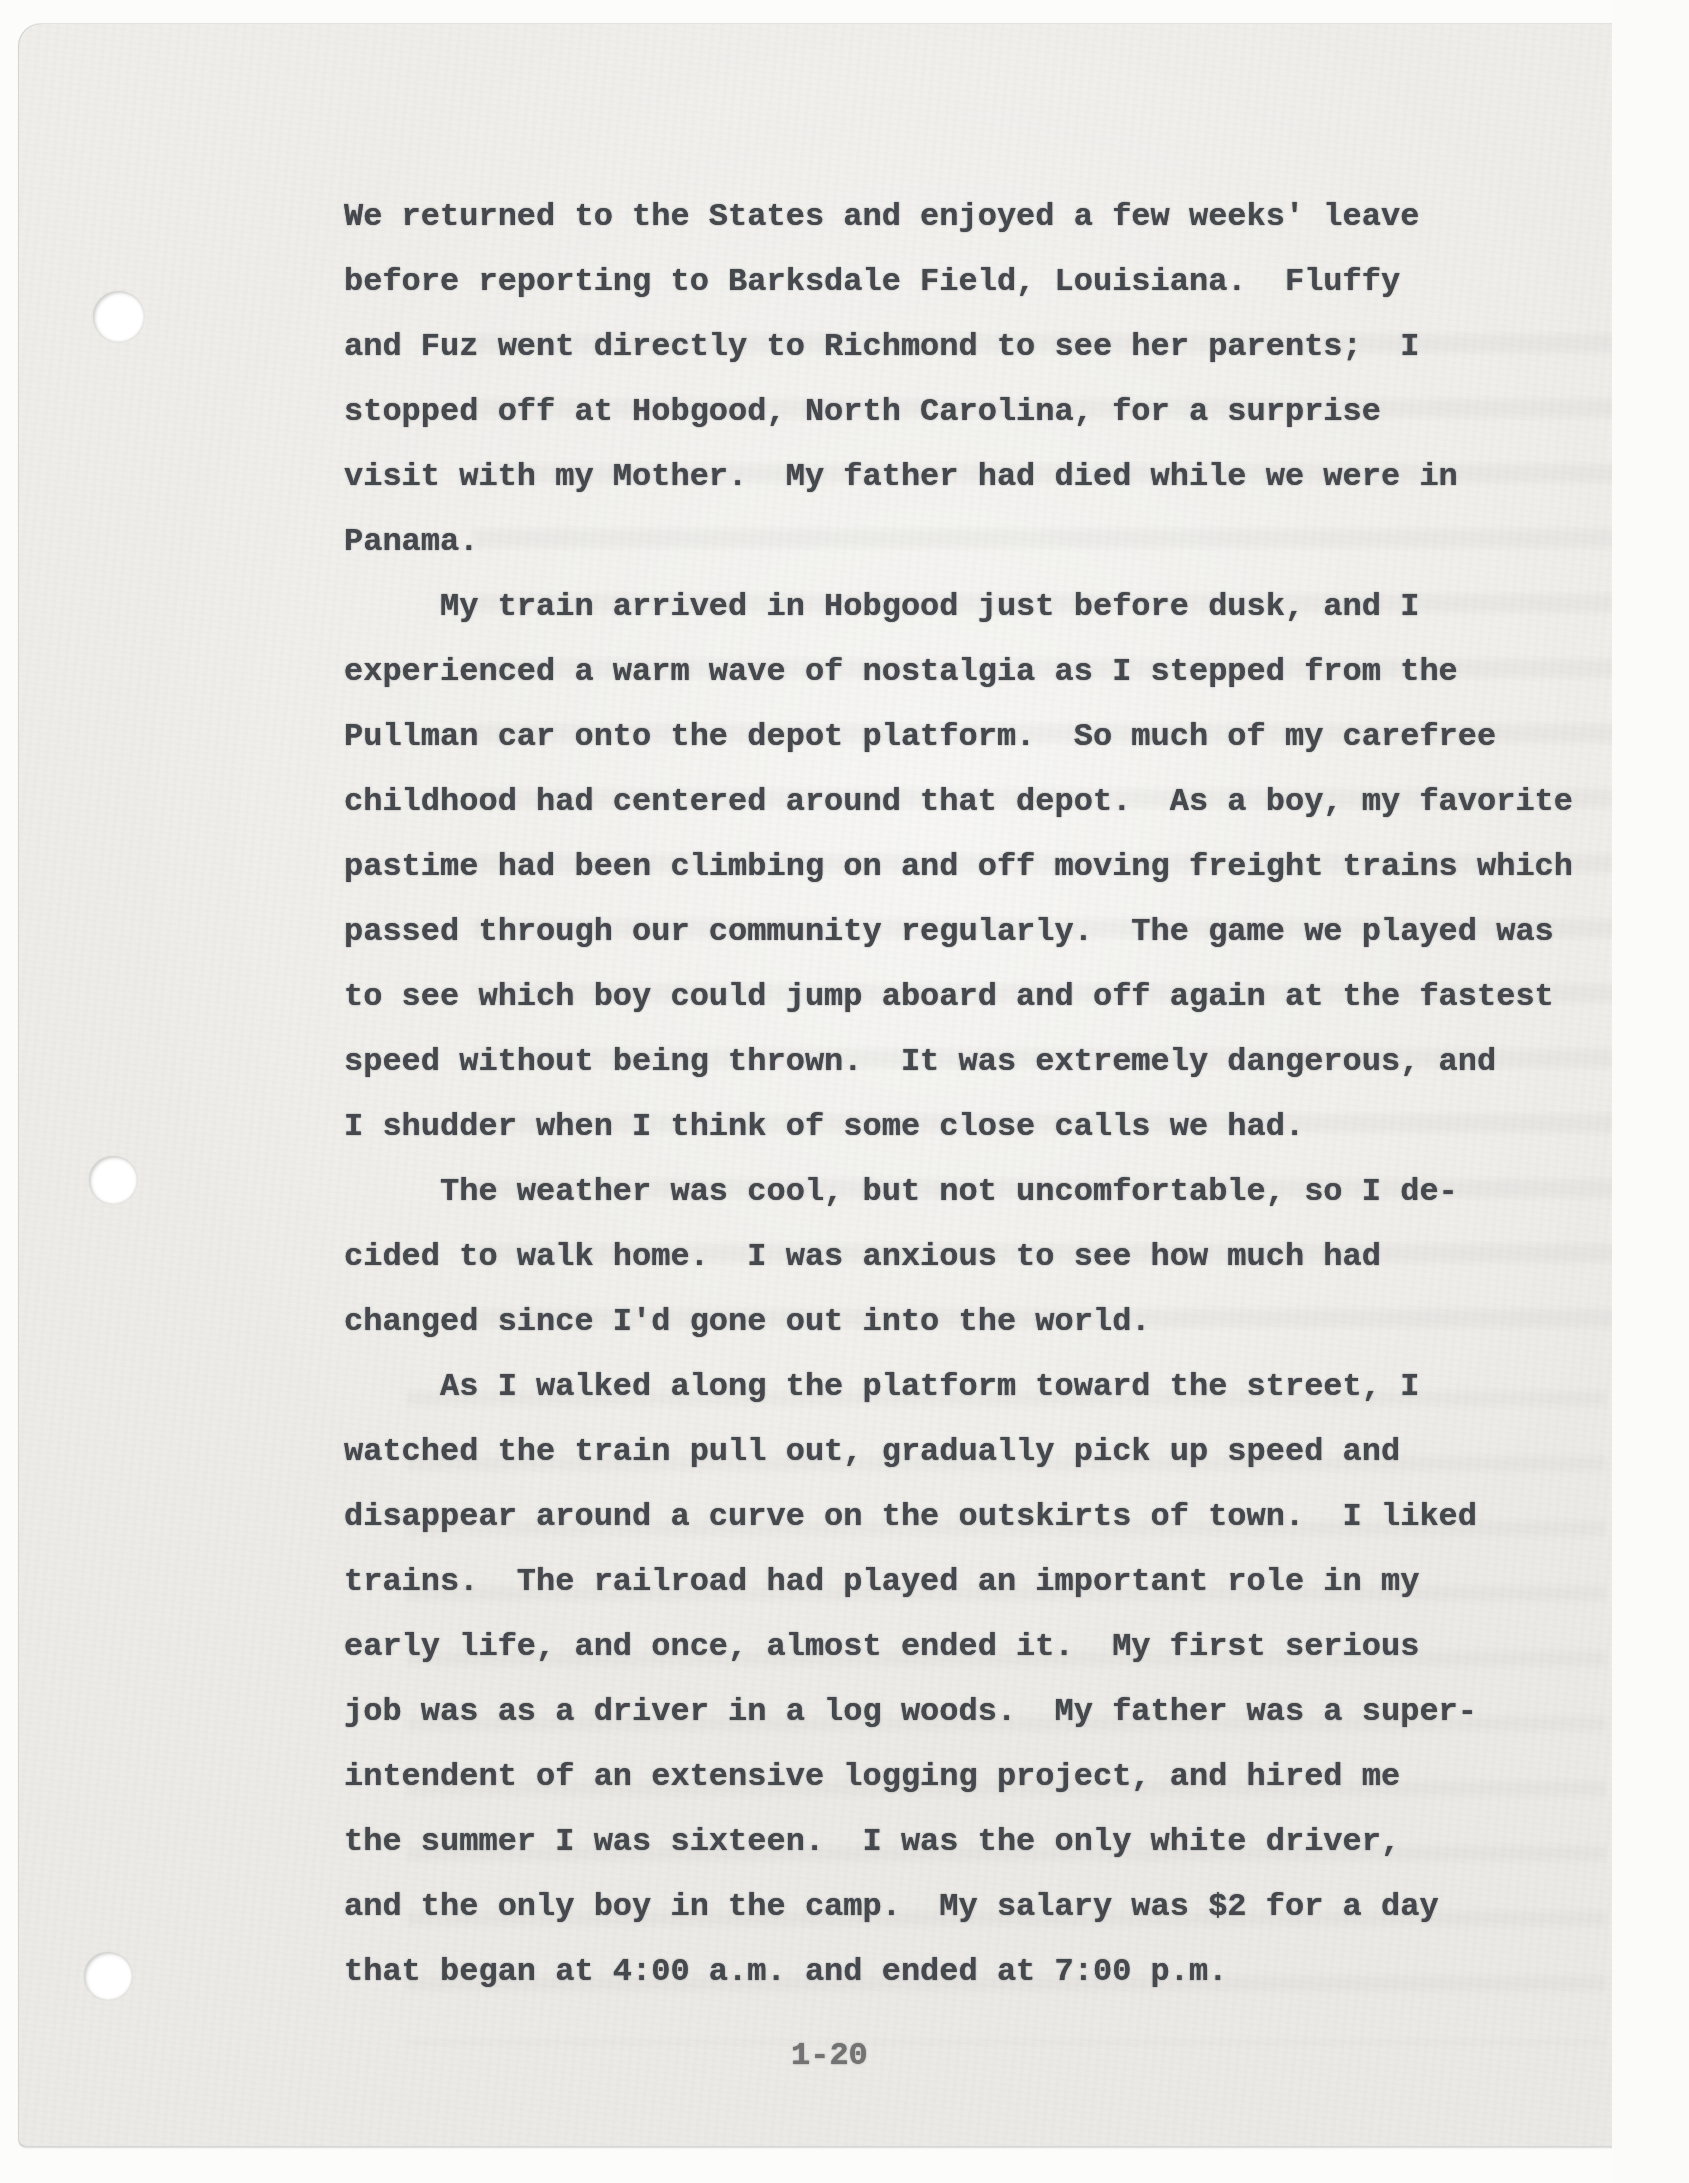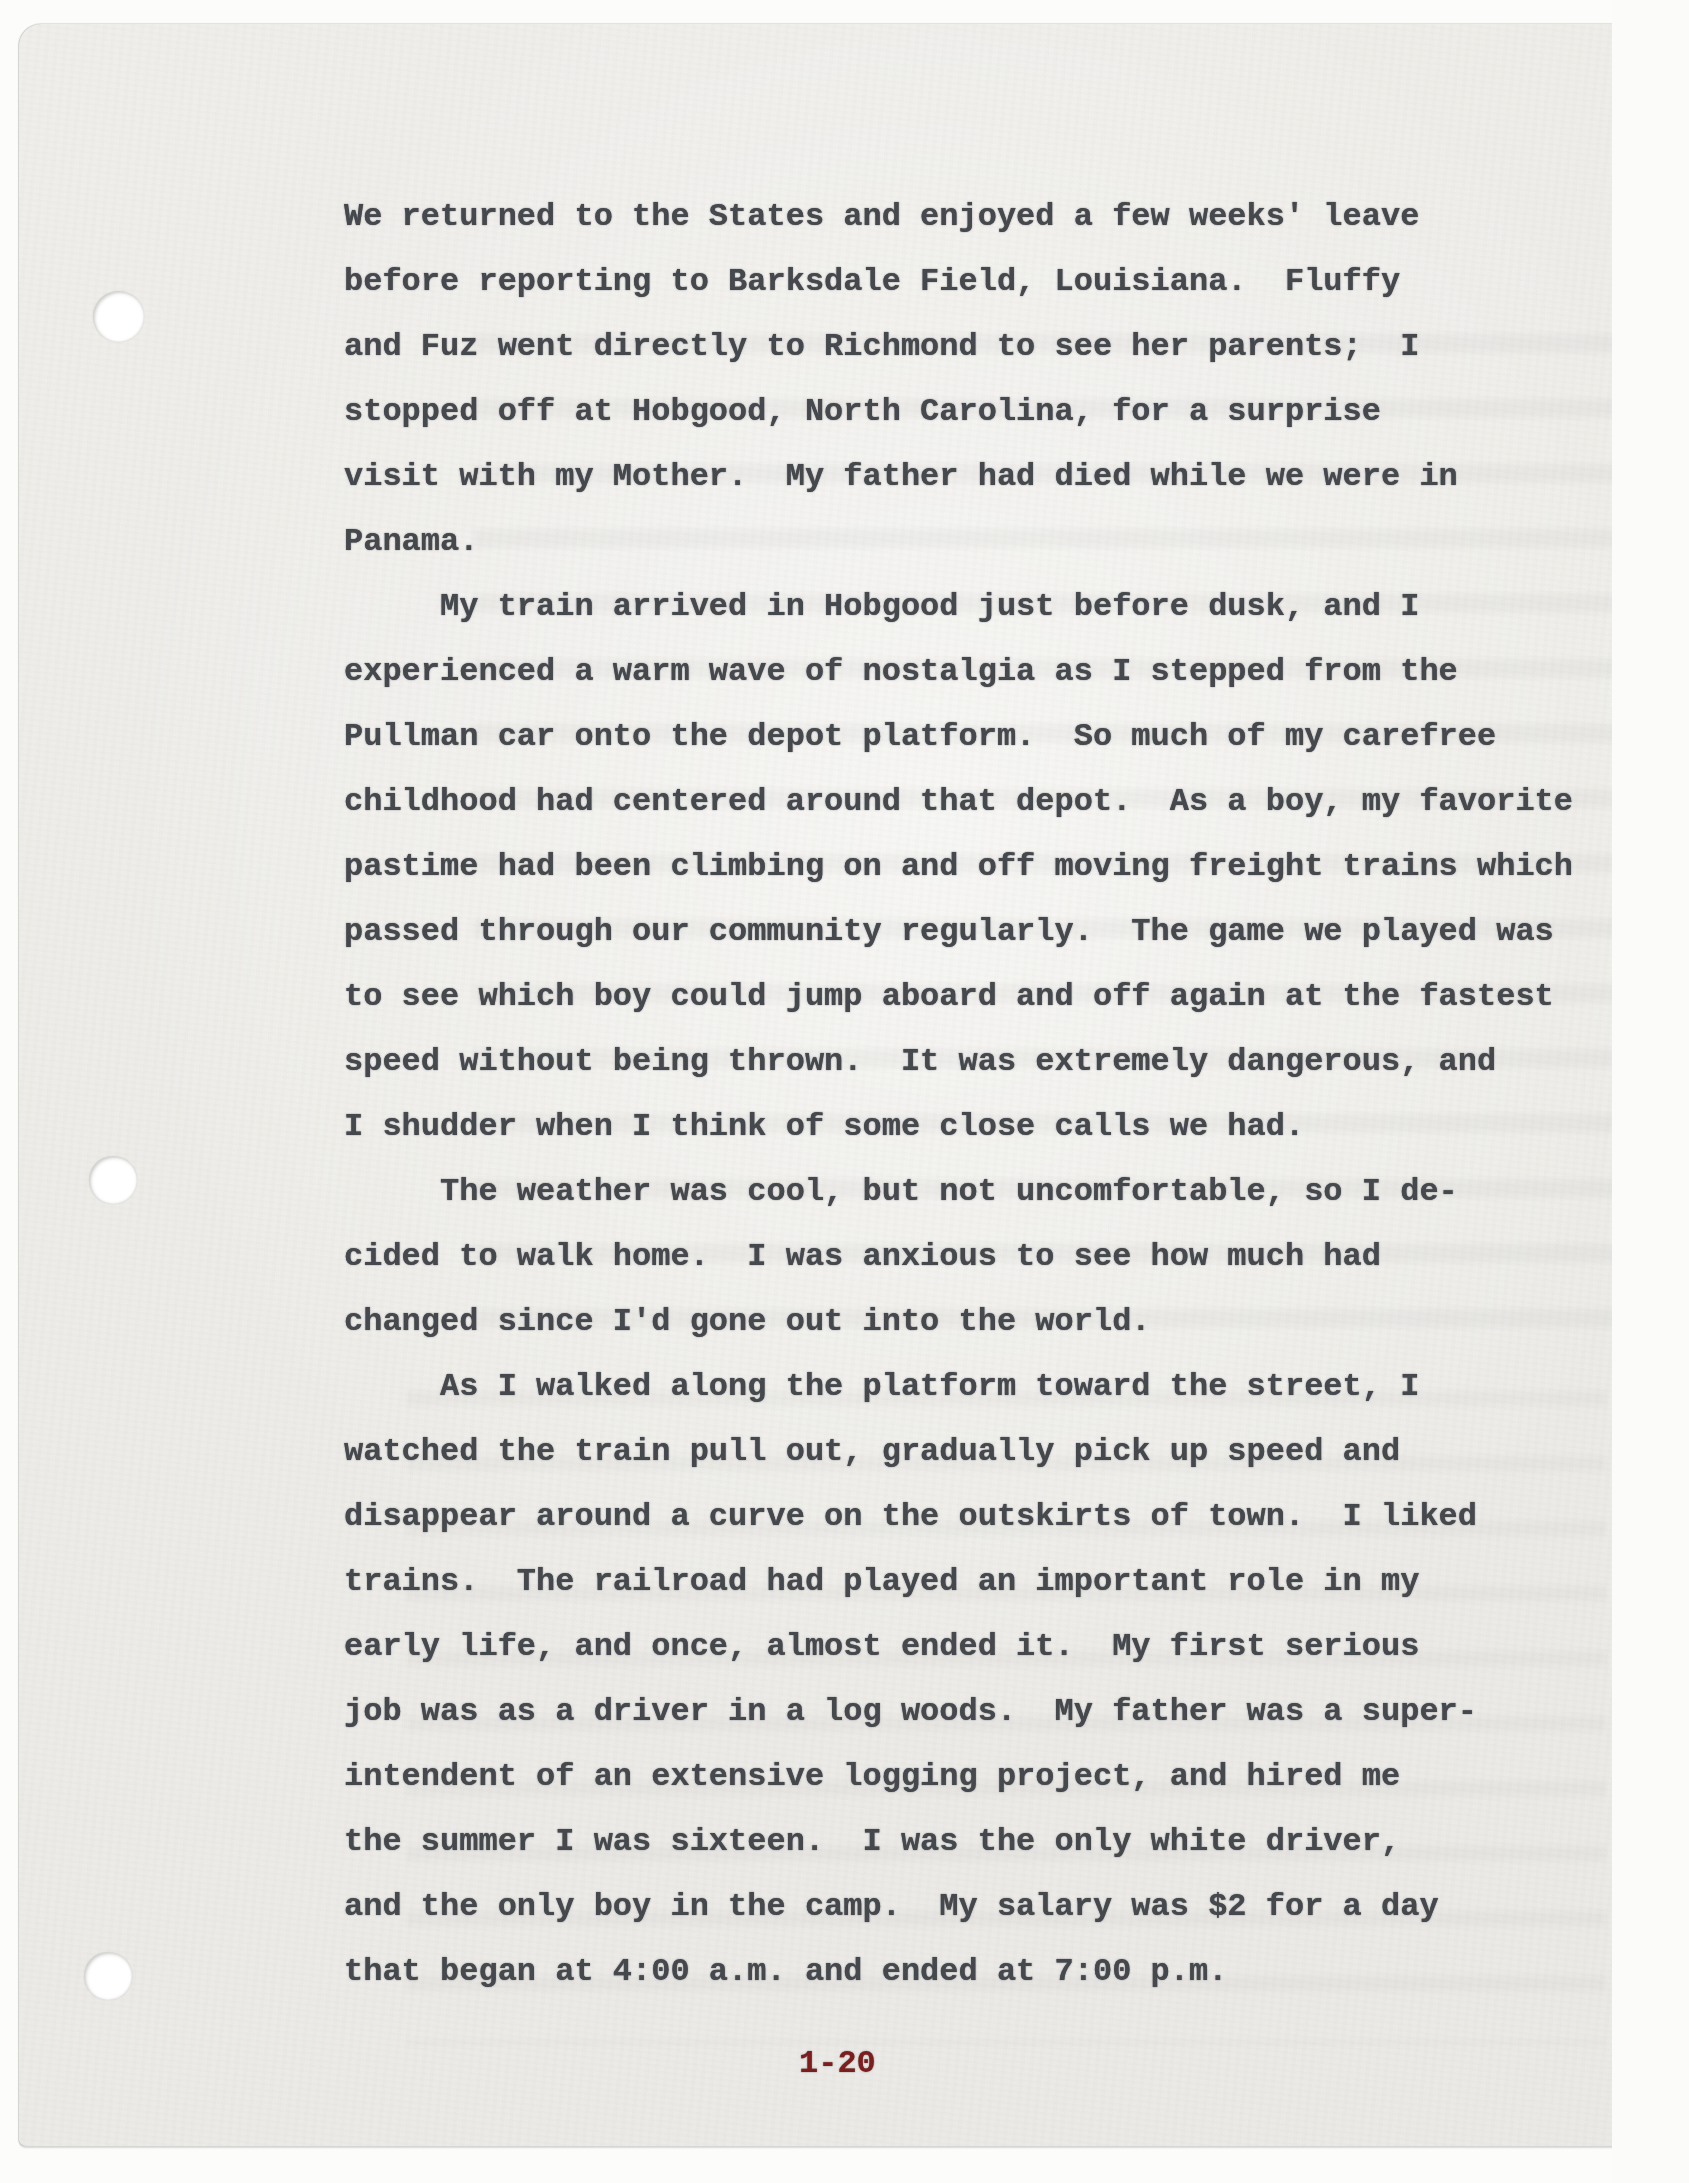--- a/index.html
+++ b/index.html
@@ -103,26 +103,26 @@
     font-weight: bold;
     line-height: 65px;
     color: #45484c;
     text-shadow: 0 0 1.1px rgba(62,65,70,0.8), 0 0 2.5px rgba(90,93,98,0.25);
     letter-spacing: 0;
   }
   .page-number {
     position: absolute;
     left: 791px;
     top: 2035px;
-    margin: 8px;
+    margin: 0;
     font-family: "Liberation Mono", "DejaVu Sans Mono", monospace;
     font-size: 32px;
     font-weight: bold;
     line-height: 41px;
-    color: #7f1d1d;
+    color: #737373;
     text-shadow: 0 0 1.1px rgba(62,65,70,0.8), 0 0 2.5px rgba(90,93,98,0.25);
   }
 </style>
 </head>
 <body>
 
 <div class="scan">
 
   <div class="paper-sheet">
     <div class="paper-grain"></div>

